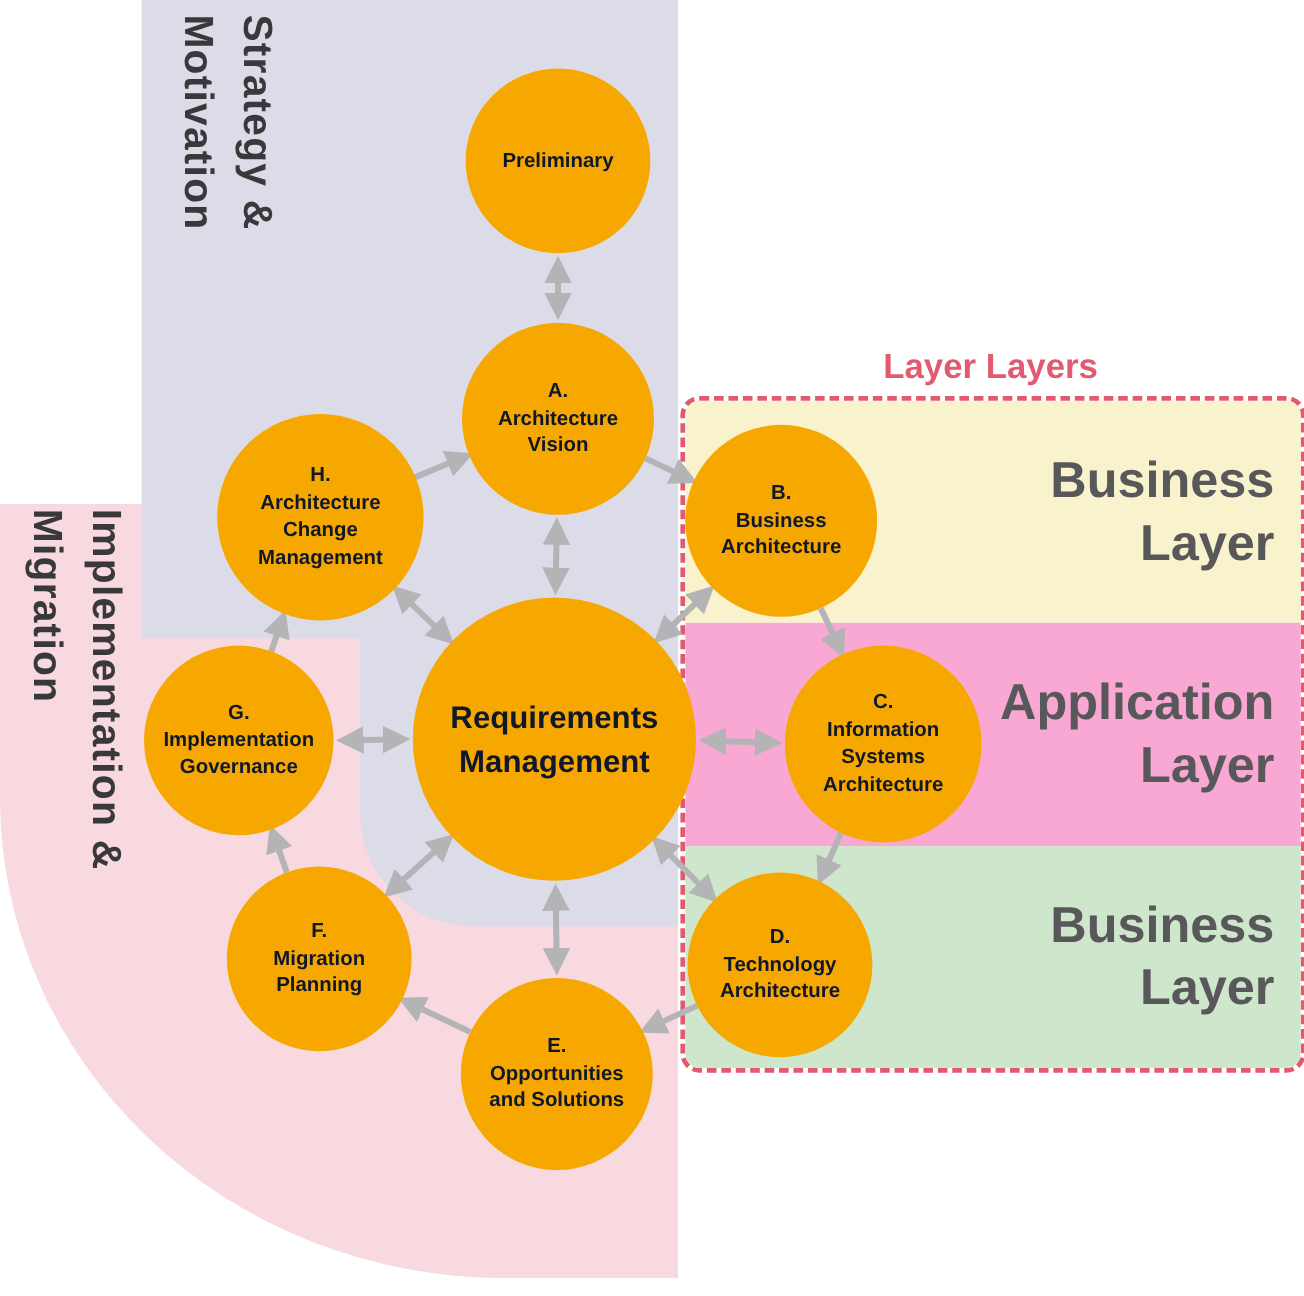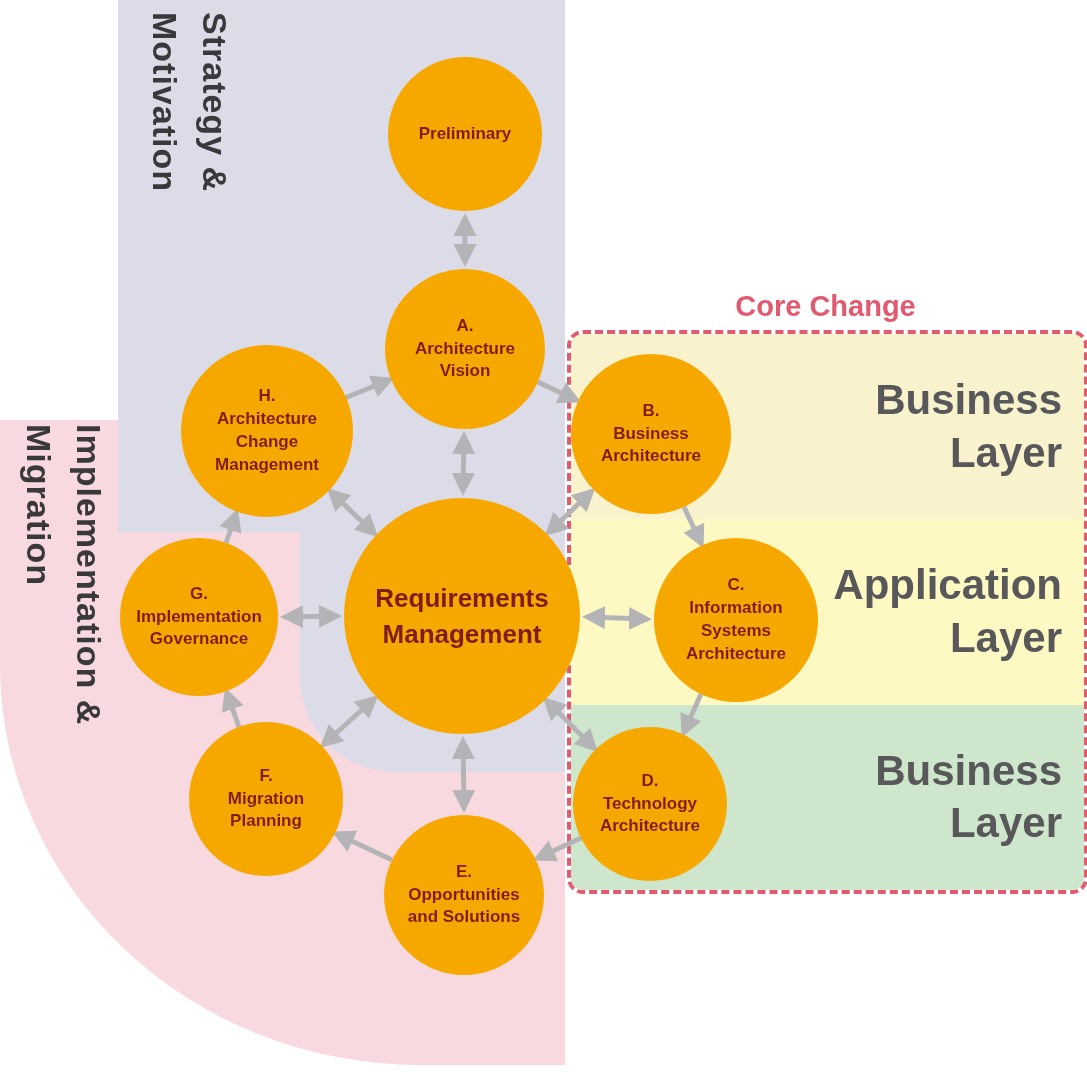--- a/index.html
+++ b/index.html
@@ -20,50 +20,50 @@
   .vlabel.impl{left:14px;top:424px;height:410px;font-size:34px;line-height:1.45;}
 
   
   .core-title{position:absolute;left:567px;top:290px;width:517px;text-align:center;
               font-size:29px;font-weight:bold;color:#e25a70;}
   .core-box{position:absolute;left:567px;top:330px;width:513px;height:556px;
             border:4px dashed #e25a70;border-radius:16px;overflow:hidden;
             display:flex;flex-direction:column;}
   .band{flex:1;display:flex;align-items:center;justify-content:flex-end;}
   .band-yellow{background:#f8f2cd;}
-  .band-blue{background:#fef9c3;}
+  .band-blue{background:#f9a8d4;}
   .band-green{background:#cee7cc;}
   .band-label{white-space:pre-line;text-align:right;font-size:42px;font-weight:bold;
               color:#58585a;line-height:1.25;padding-right:22px;}
 
   
   .arrows{position:absolute;left:0;top:0;width:1087px;height:1080px;pointer-events:none;}
 
   
   .node{position:absolute;border-radius:50%;background:#F7A800;
         display:flex;align-items:center;justify-content:center;}
-  .node-text{white-space:pre-line;text-align:center;font-weight:bold;color:#7f1d1d;
+  .node-text{white-space:pre-line;text-align:center;font-weight:bold;color:#0f172a;
              font-size:17px;line-height:1.35;}
   .node-text.big{font-size:26px;line-height:1.4;}
 </style>
 </head>
 <body>
 
 <div class="canvas">
 
   <div class="bg-pink"></div>
   <div class="bg-lavender"></div>
   <div class="bg-lavender-ext"></div>
 
   <div class="vlabel strategy">Strategy &amp;
 Motivation</div>
   <div class="vlabel impl">Implementation &amp;
 Migration</div>
 
-  <div class="core-title">Core Change</div>
+  <div class="core-title">Layer Layers</div>
   <div class="core-box">
     <div class="band band-yellow">
       <div class="band-label">Business
 Layer</div>
     </div>
     <div class="band band-blue">
       <div class="band-label">Application
 Layer</div>
     </div>
     <div class="band band-green">

